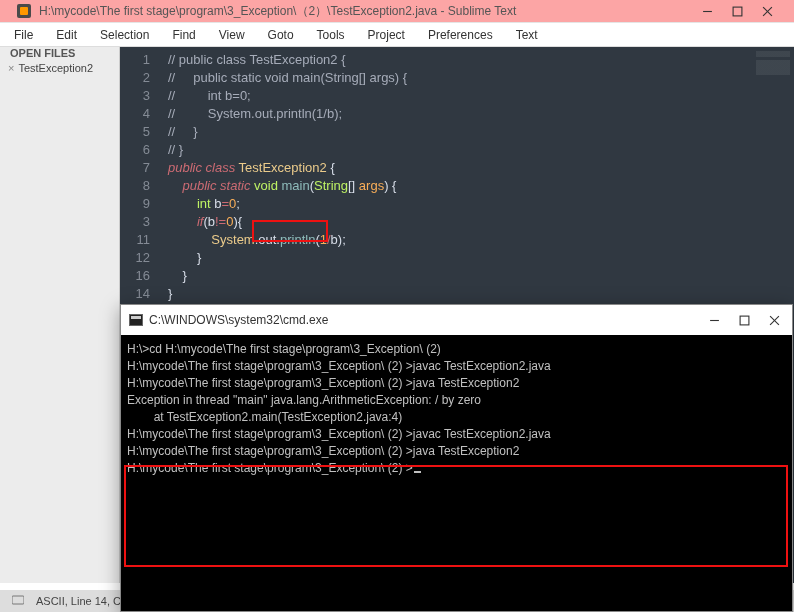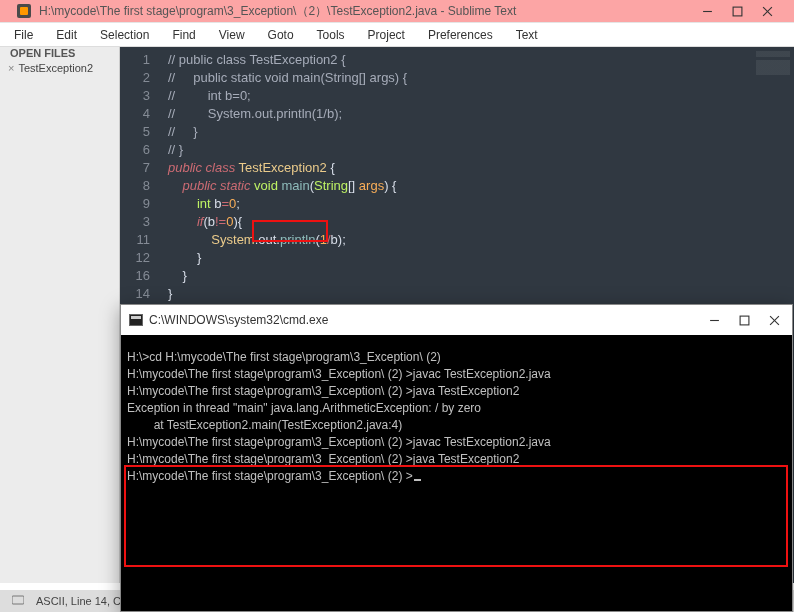--- a/index.html
+++ b/index.html
@@ -41,21 +41,21 @@
 .red-box-code { position: absolute; left: 252px; top: 220px; width: 76px; height: 22px; border: 2px solid #e11; }
 
 .statusbar { position: absolute; left: 0; bottom: 0; height: 22px; width: 100%; background: #ddd; font-size: 11px; color: #444; display: flex; align-items: center; padding: 0 12px; gap: 12px; }
 .statusbar .sb-item { }
 
 .cmd-window { position: absolute; left: 120px; top: 304px; width: 673px; height: 308px; background: #000; border: 1px solid #888; box-shadow: 0 4px 18px rgba(0,0,0,0.35); }
 .cmd-titlebar { height: 30px; background: #fff; display: flex; align-items: center; padding: 4px 8px; }
 .cmd-titlebar .cmdicon { width: 14px; height: 12px; background: #222; margin-right: 6px; border: 1px solid #666; position:relative;}
 .cmd-titlebar .cmdicon::after{content:"";position:absolute;left:1px;top:1px;width:10px;height:3px;background:#ccc;}
 .cmd-titlebar .title { font-size: 12px; color: #333; flex: 1; }
-.cmd-body { position: absolute; left: 0; top: 30px; right: 0; bottom: 0; background: #000; color: #c0c0c0; font-family: "NSimSun","SimSun",Consolas,monospace; font-size: 12px; padding: 14px 6px; line-height: 17px; white-space: pre; overflow: hidden; }
+.cmd-body { position: absolute; left: 0; top: 30px; right: 0; bottom: 0; background: #000; color: #c0c0c0; font-family: "NSimSun","SimSun",Consolas,monospace; font-size: 12px; padding: 6px 6px; line-height: 17px; white-space: pre; overflow: hidden; }
 .cmd-body .cursor { display:inline-block; width:7px; height:2px; background:#c0c0c0; vertical-align: -1px; margin-left:1px;}
 
 .red-box-cmd { position: absolute; left: 3px; top: 160px; width: 664px; height: 102px; border: 2px solid #e11; }
 
 </style>
 </head>
 <body>
 
 <div class="sublime-window">
   <div class="titlebar">

